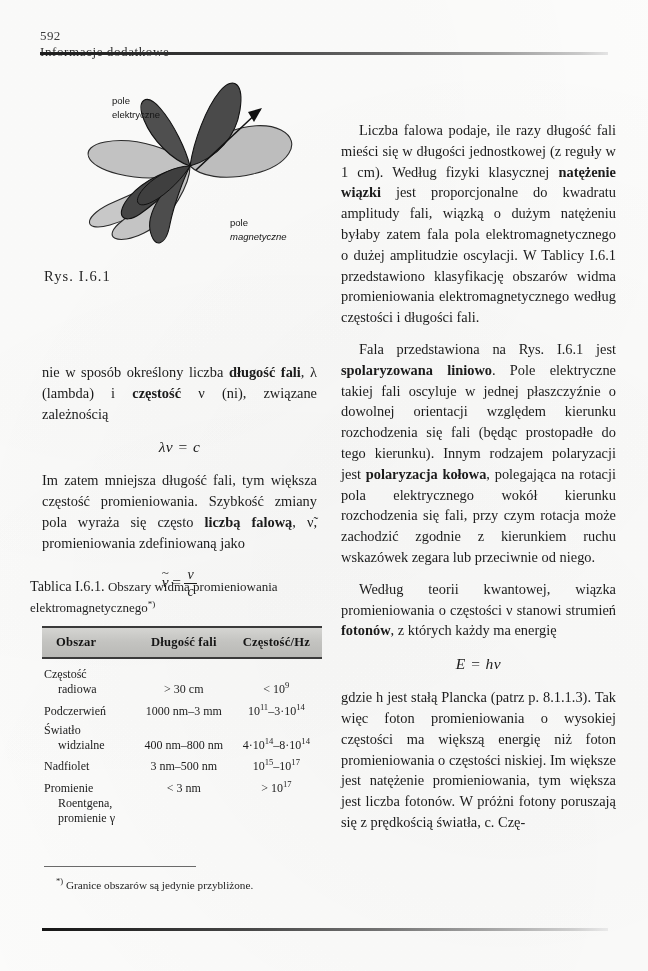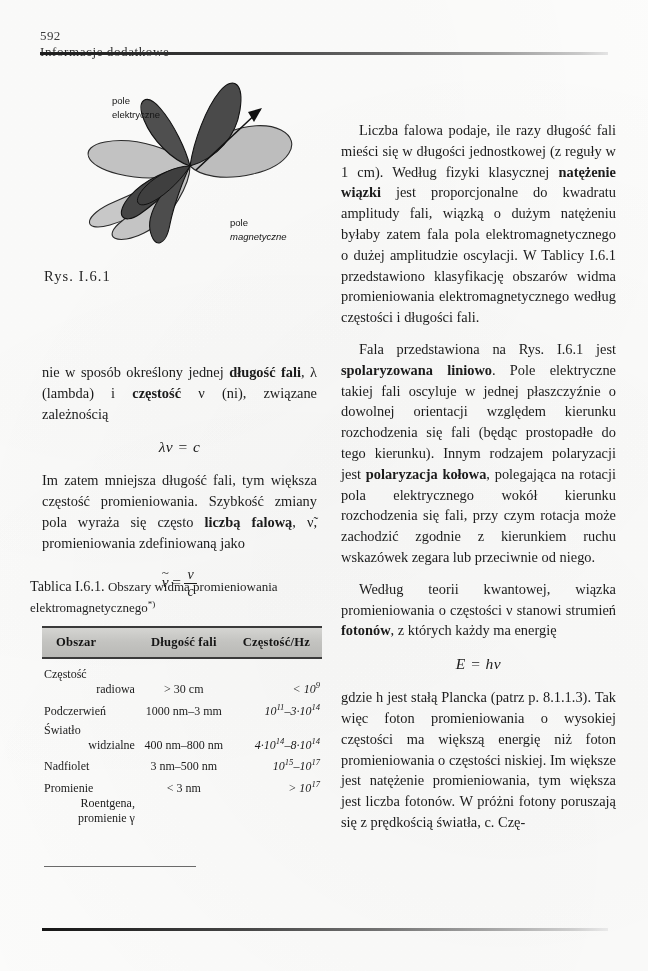--- a/index.html
+++ b/index.html
@@ -180,23 +180,23 @@
     color: #151515;
   }
   .tbl thead th.h-area { text-align: left; padding-left: 14px; }
   .tbl tbody td {
     padding: 2.2px 2px;
     vertical-align: baseline;
     font-size: 12px;
   }
   .tbl tbody td.c-area   { text-align: left;  width: 94px; }
   .tbl tbody td.c-wave   { text-align: center; width: 96px; }
-  .tbl tbody td.c-freq   { text-align: right; width: 90px; font-style: italic; }
+  .tbl tbody td.c-freq   { text-align: center; width: 90px; }
   .tbl tbody tr.spacer-row td { height: 6px; padding: 0; }
-  .tbl .sub { padding-left: 14px; display: block; text-align: right; }
+  .tbl .sub { padding-left: 14px; display: block; }
   sup.ex { font-size: 0.72em; vertical-align: super; }
 
   .fn-rule {
     position: absolute;
     left: 44px;
     top: 866px;
     width: 152px;
     height: 1px;
     background: #6a6a6a;
   }
@@ -251,21 +251,21 @@
         <text class="fig-label" x="64" y="40">elektryczne</text>
         <text class="fig-label" x="182" y="148">pole</text>
         <text class="fig-label-ital" x="182" y="162">magnetyczne</text>
       </g>
     </svg>
   </div>
   <div class="fig-caption">Rys. I.6.1</div>
 
   <div class="col col-left" style="top:318px;">
 
-    <p class="body"><span>nie w sposób określony jednej </span><b>długość fali</b><span>, λ (lambda) i </span><b>częstość</b><span> ν (ni), związane zależnością</span></p>
+    <p class="body"><span>nie w sposób określony liczba </span><b>długość fali</b><span>, λ (lambda) i </span><b>częstość</b><span> ν (ni), związane zależnością</span></p>
 
     <div class="eq">λν = c</div>
 
     <p class="body"><span>Im zatem mniejsza długość fali, tym większa częstość promieniowania. Szybkość zmiany pola wyraża się często </span><b>liczbą falową</b><span>, ν̃, promieniowania zdefiniowaną jako</span></p>
 
     <div class="eq">
       <span class="tilde-wrap"><span class="tilde">~</span><span>ν</span></span><span class="op">=</span><span class="frac"><span class="num">ν</span><span class="den">c</span></span>
     </div>
   </div>
 
@@ -325,20 +325,23 @@
           <span class="sub">Roentgena,</span>
           <span class="sub">promienie γ</span>
         </td>
         <td class="c-wave">&lt; 3 nm</td>
         <td class="c-freq"><span>&gt; 10</span><sup class="ex">17</sup></td>
       </tr>
     </tbody>
   </table>
 
   <div class="fn-rule"></div>
+  <div class="footnote">
+    <sup>*)</sup><span> Granice obszarów są jedynie przybliżone.</span>
+  </div>
 
   <div class="col col-right">
 
     <p class="body indent"><span>Liczba falowa podaje, ile razy długość fali mieści się w długości jednostkowej (z reguły w 1 cm). Według fizyki klasycznej </span><b>natężenie wiązki</b><span> jest proporcjonalne do kwadratu amplitudy fali, wiązką o dużym natężeniu byłaby zatem fala pola elektromagnetycznego o dużej amplitudzie oscylacji. W Tablicy I.6.1 przedstawiono klasyfikację obszarów widma promieniowania elektromagnetycznego według częstości i długości fali.</span></p>
 
     <p class="body indent"><span>Fala przedstawiona na Rys. I.6.1 jest </span><b>spolaryzowana liniowo</b><span>. Pole elektryczne takiej fali oscyluje w jednej płaszczyźnie o dowolnej orientacji względem kierunku rozchodzenia się fali (będąc prostopadłe do tego kierunku). Innym rodzajem polaryzacji jest </span><b>polaryzacja kołowa</b><span>, polegająca na rotacji pola elektrycznego wokół kierunku rozchodzenia się fali, przy czym rotacja może zachodzić zgodnie z kierunkiem ruchu wskazówek zegara lub przeciwnie od niego.</span></p>
 
     <p class="body indent"><span>Według teorii kwantowej, wiązka promieniowania o częstości ν stanowi strumień </span><b>fotonów</b><span>, z których każdy ma energię</span></p>
 
     <div class="eq">E = hν</div>

